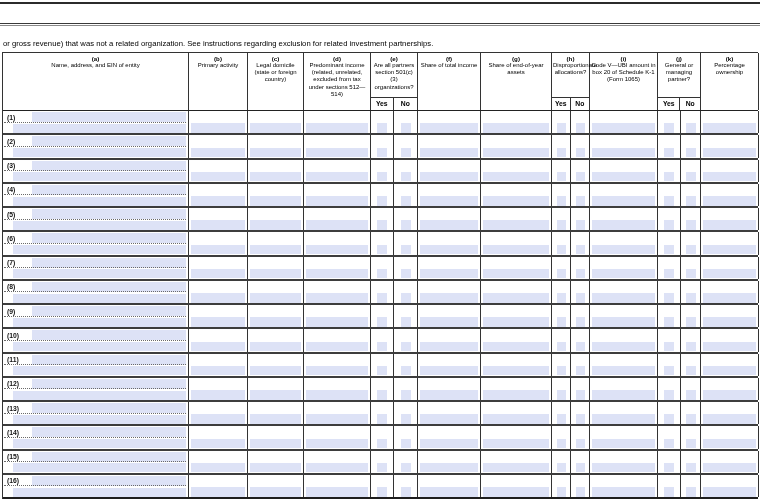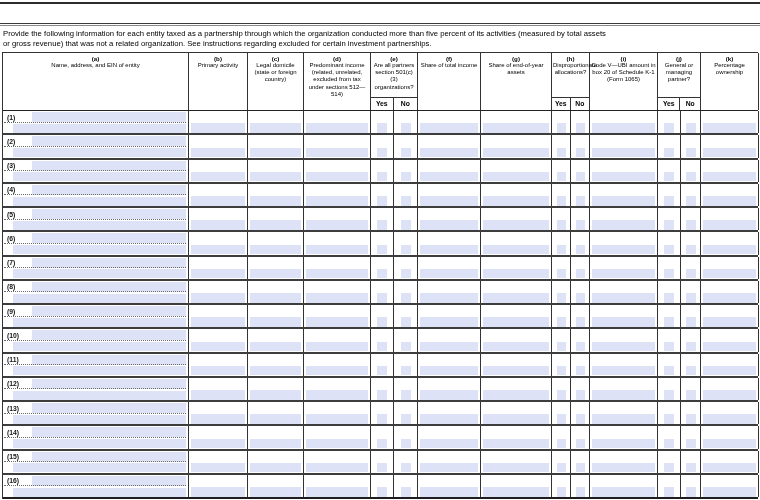--- a/index.html
+++ b/index.html
@@ -50,22 +50,22 @@
 </head>
 <body>
 
 <div class="page">
   <div class="topline"></div>
 
 
   <div class="rule2"></div>
 
   <div class="instructions">
-    <span>Provide the following information for each entity taxed as a partnership through which the organization conducted more than five percent of its activities (measured by total assets</span><br>
-    <span>or gross revenue) that was not a related organization. See instructions regarding excluded for certain investment partnerships.</span>
+    <br>
+    <span>or gross revenue) that was not a related organization. See instructions regarding exclusion for related investment partnerships.</span>
   </div>
 
   <div class="tbl">
     <div class="thead">
       <div class="th w-a">
         <span class="letter">(a)</span>
         <span>Name, address, and EIN of entity</span>
       </div>
       <div class="th w-b">
         <span class="letter">(b)</span>

